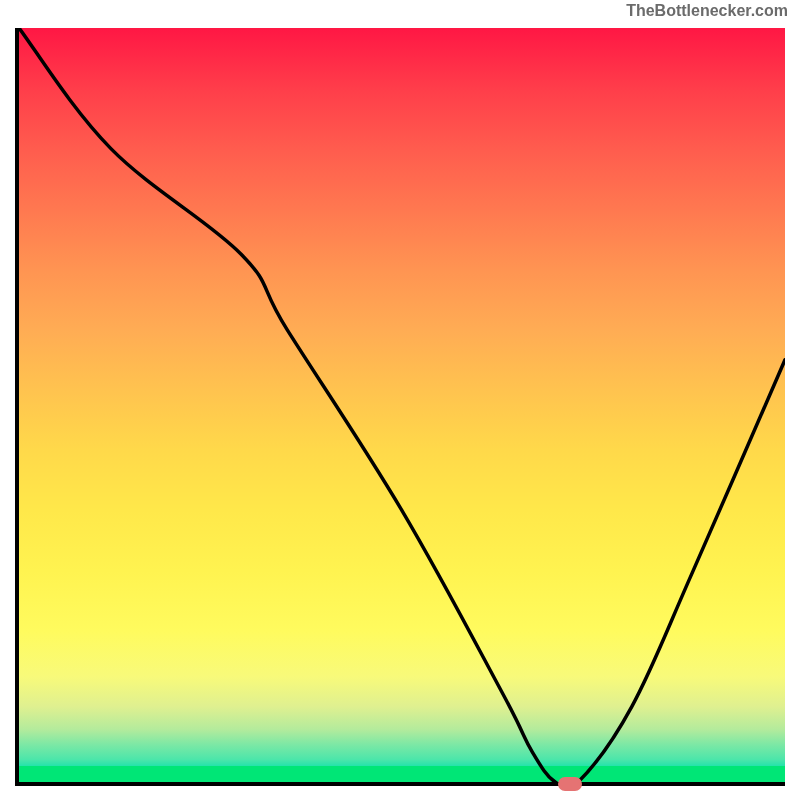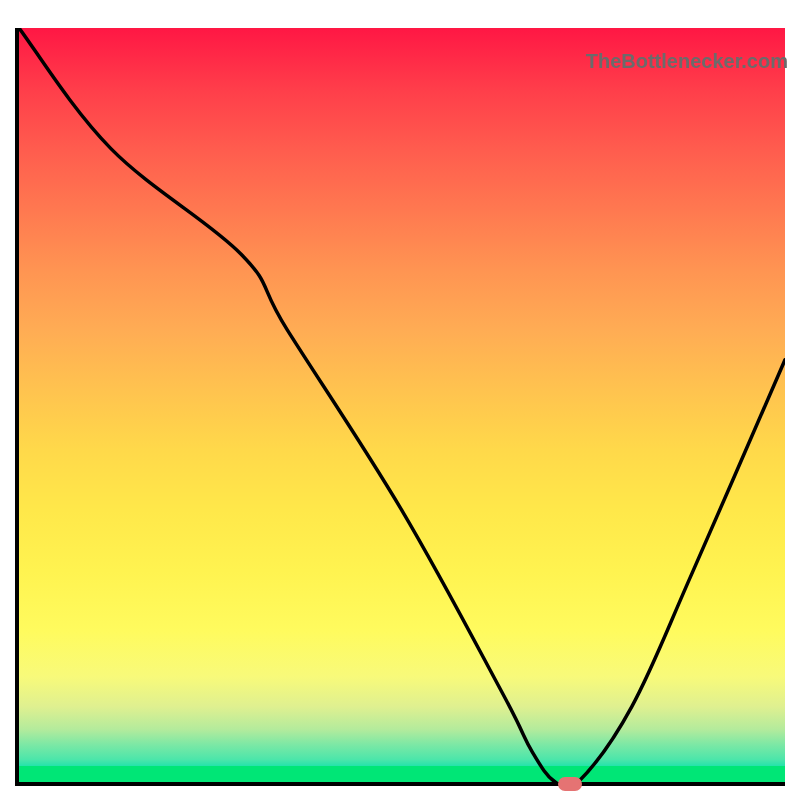--- a/index.html
+++ b/index.html
@@ -7,25 +7,24 @@
     width: 800px;
     height: 800px;
     background: #ffffff;
     position: relative;
     font-family: Arial, sans-serif;
   }
   .watermark {
     position: absolute;
     top: 2px;
     right: 12px;
-    font-size: 20px;
+    font-size: 16px;
     font-weight: bold;
     color: #6b6b6b;
     z-index: 10;
-    margin-top: 48px;
   }
   .chart-area {
     position: absolute;
     left: 15px;
     top: 28px;
     width: 770px;
     height: 758px;
     border-left: 4px solid #000;
     border-bottom: 4px solid #000;
   }

